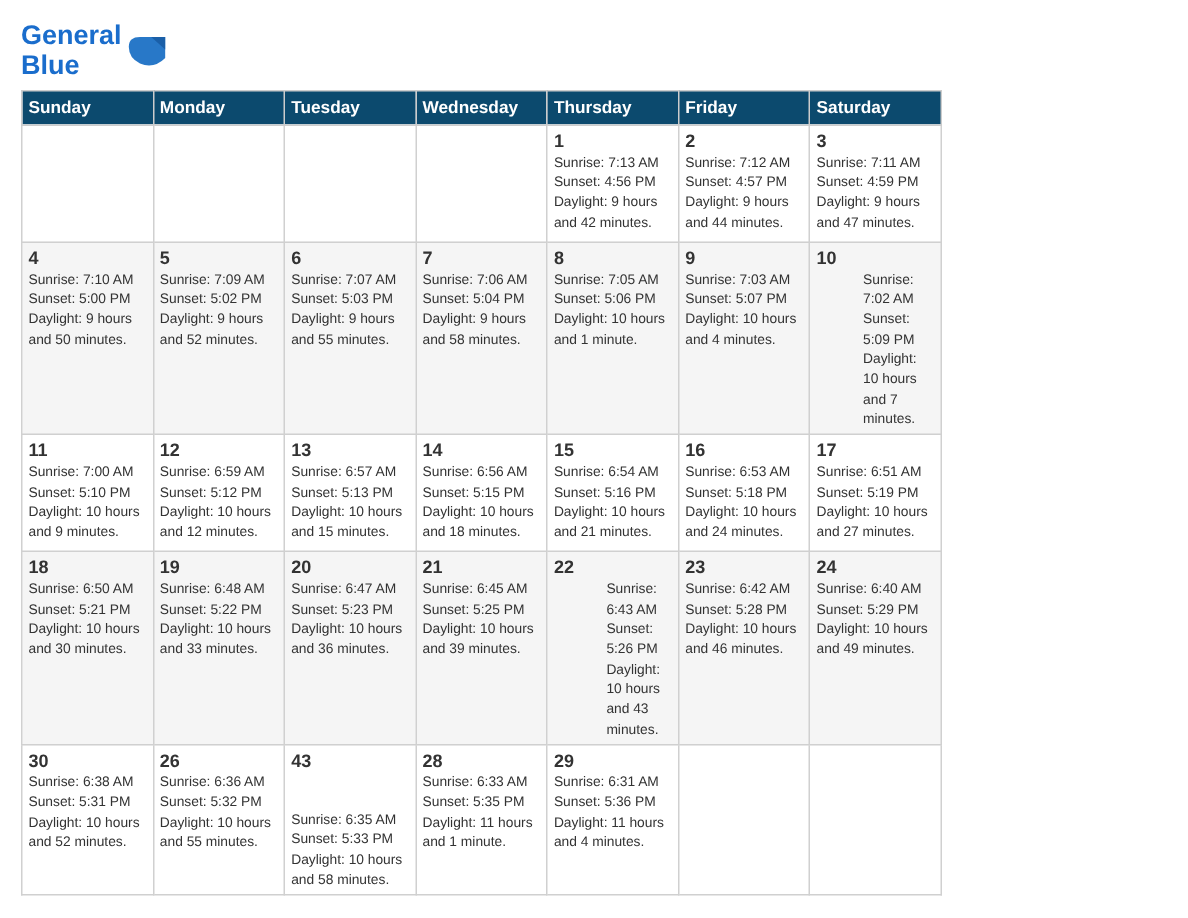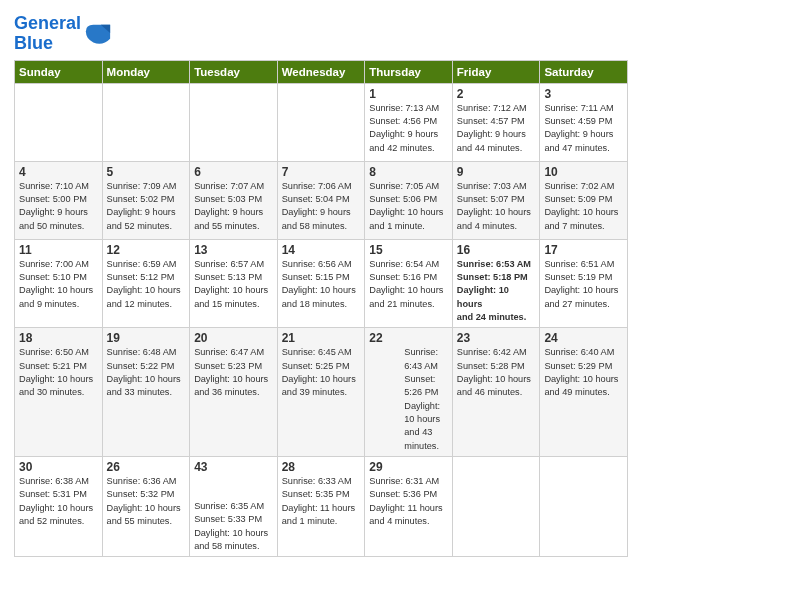--- a/index.html
+++ b/index.html
@@ -51,21 +51,21 @@
     .subtitle {
       font-size: 15px;
       color: #333;
     }
     table {
       width: 100%;
       border-collapse: collapse;
       table-layout: fixed;
     }
     th {
-      background-color: #4d7c0f;
+      background-color: #0c4a6e;
       color: #fff;
       font-size: 11.5px;
       font-weight: bold;
       padding: 5px 4px;
       text-align: left;
       border: 1px solid #ccc;
     }
     td {
       vertical-align: top;
       border: 1px solid #d0d0d0;
@@ -197,21 +197,21 @@
           </td>
           <td>
             <span class="day-num">9</span>
             <div class="day-info" style="white-space: pre-line;">Sunrise: 7:03 AM
 Sunset: 5:07 PM
 Daylight: 10 hours
 and 4 minutes.</div>
           </td>
           <td>
             <span class="day-num">10</span>
-            <div class="day-info" style="white-space: pre-line;">Sunrise: 7:02 AM
+            <div class="day-info" style="white-space: pre-line; margin-left: 31px;">Sunrise: 7:02 AM
 Sunset: 5:09 PM
 Daylight: 10 hours
 and 7 minutes.</div>
           </td>
         </tr>
         <tr>
           <td>
             <span class="day-num">11</span>
             <div class="day-info" style="white-space: pre-line;">Sunrise: 7:00 AM
 Sunset: 5:10 PM
@@ -241,21 +241,21 @@
           </td>
           <td>
             <span class="day-num">15</span>
             <div class="day-info" style="white-space: pre-line;">Sunrise: 6:54 AM
 Sunset: 5:16 PM
 Daylight: 10 hours
 and 21 minutes.</div>
           </td>
           <td>
             <span class="day-num">16</span>
-            <div class="day-info" style="white-space: pre-line; font-weight: bold;">Sunrise: 6:53 AM
+            <div class="day-info" style="white-space: pre-line;">Sunrise: 6:53 AM
 Sunset: 5:18 PM
 Daylight: 10 hours
 and 24 minutes.</div>
           </td>
           <td>
             <span class="day-num">17</span>
             <div class="day-info" style="white-space: pre-line;">Sunrise: 6:51 AM
 Sunset: 5:19 PM
 Daylight: 10 hours
 and 27 minutes.</div>

